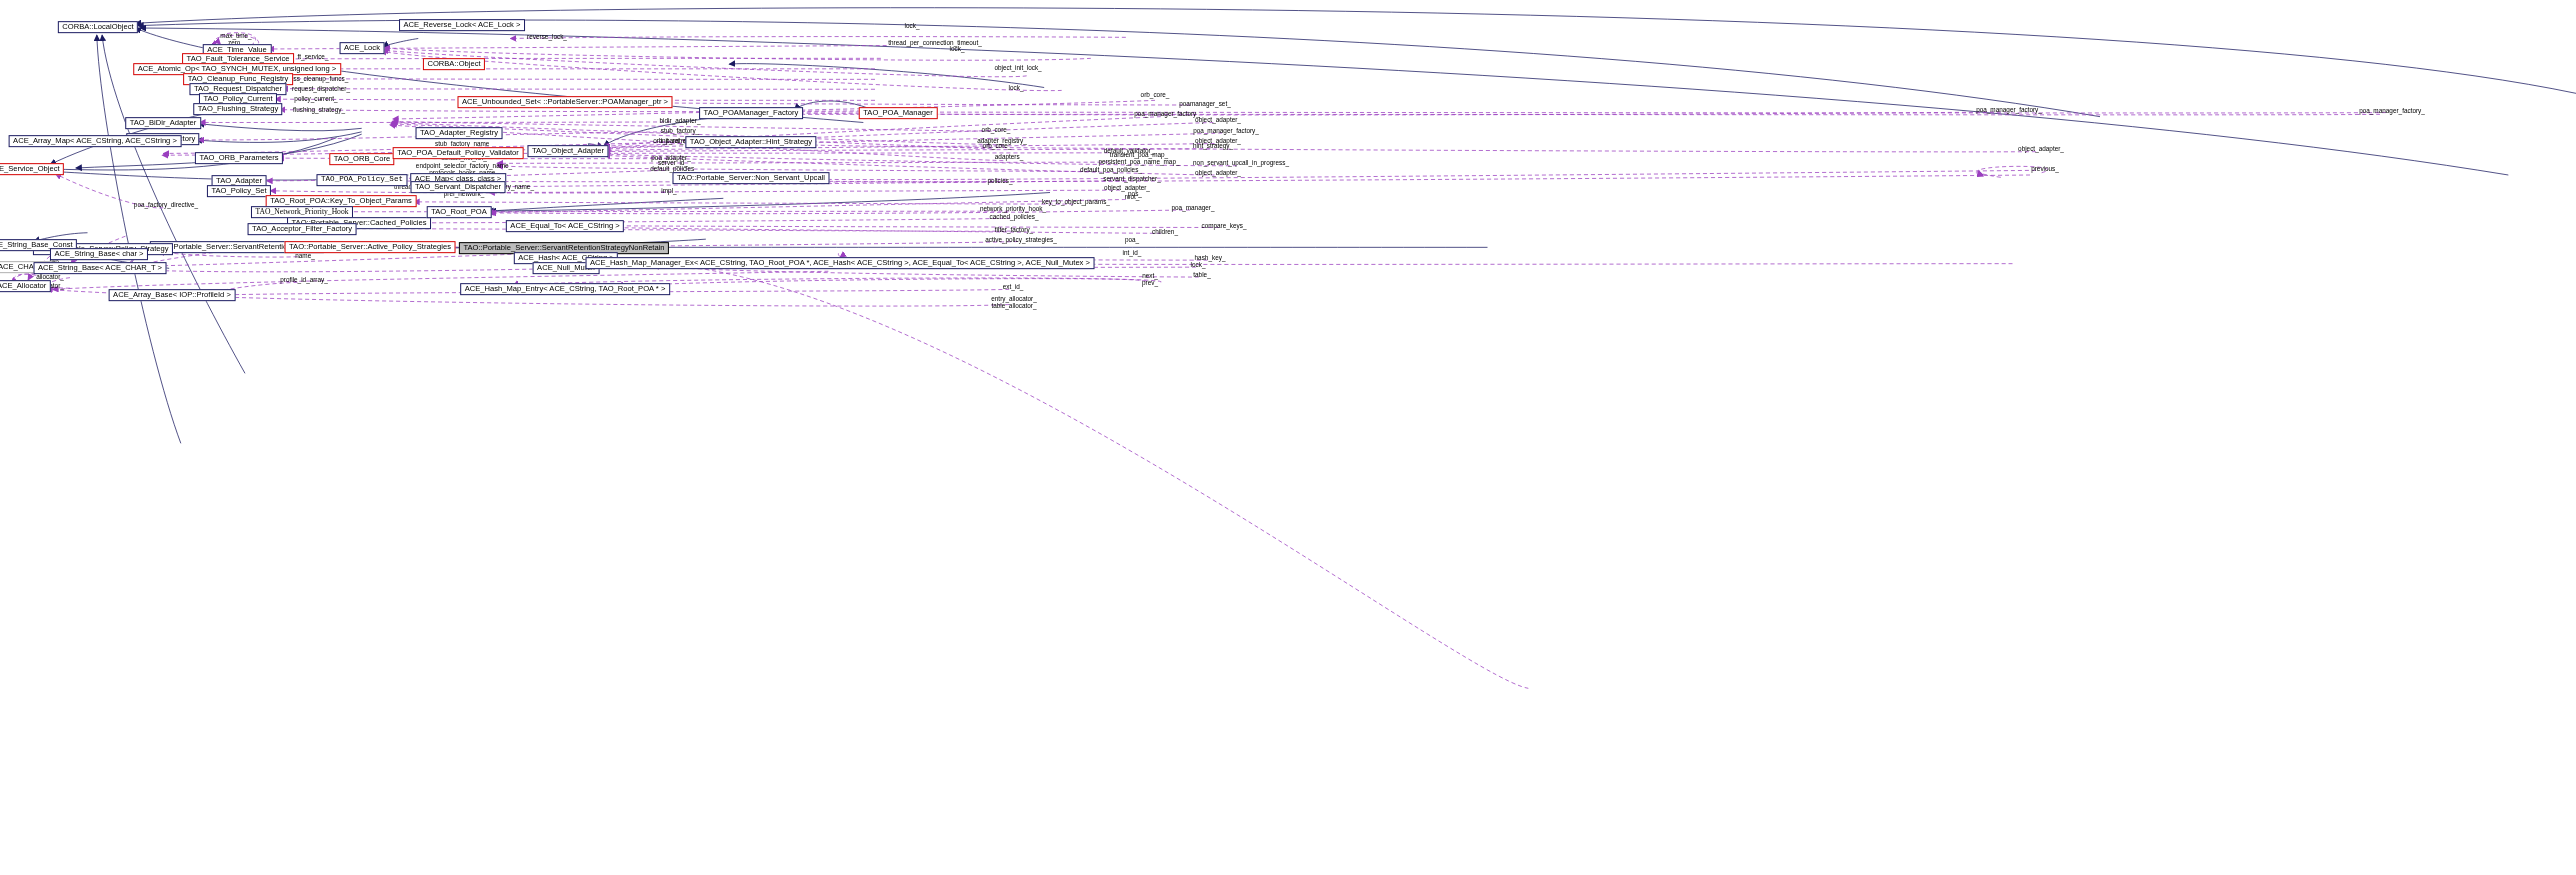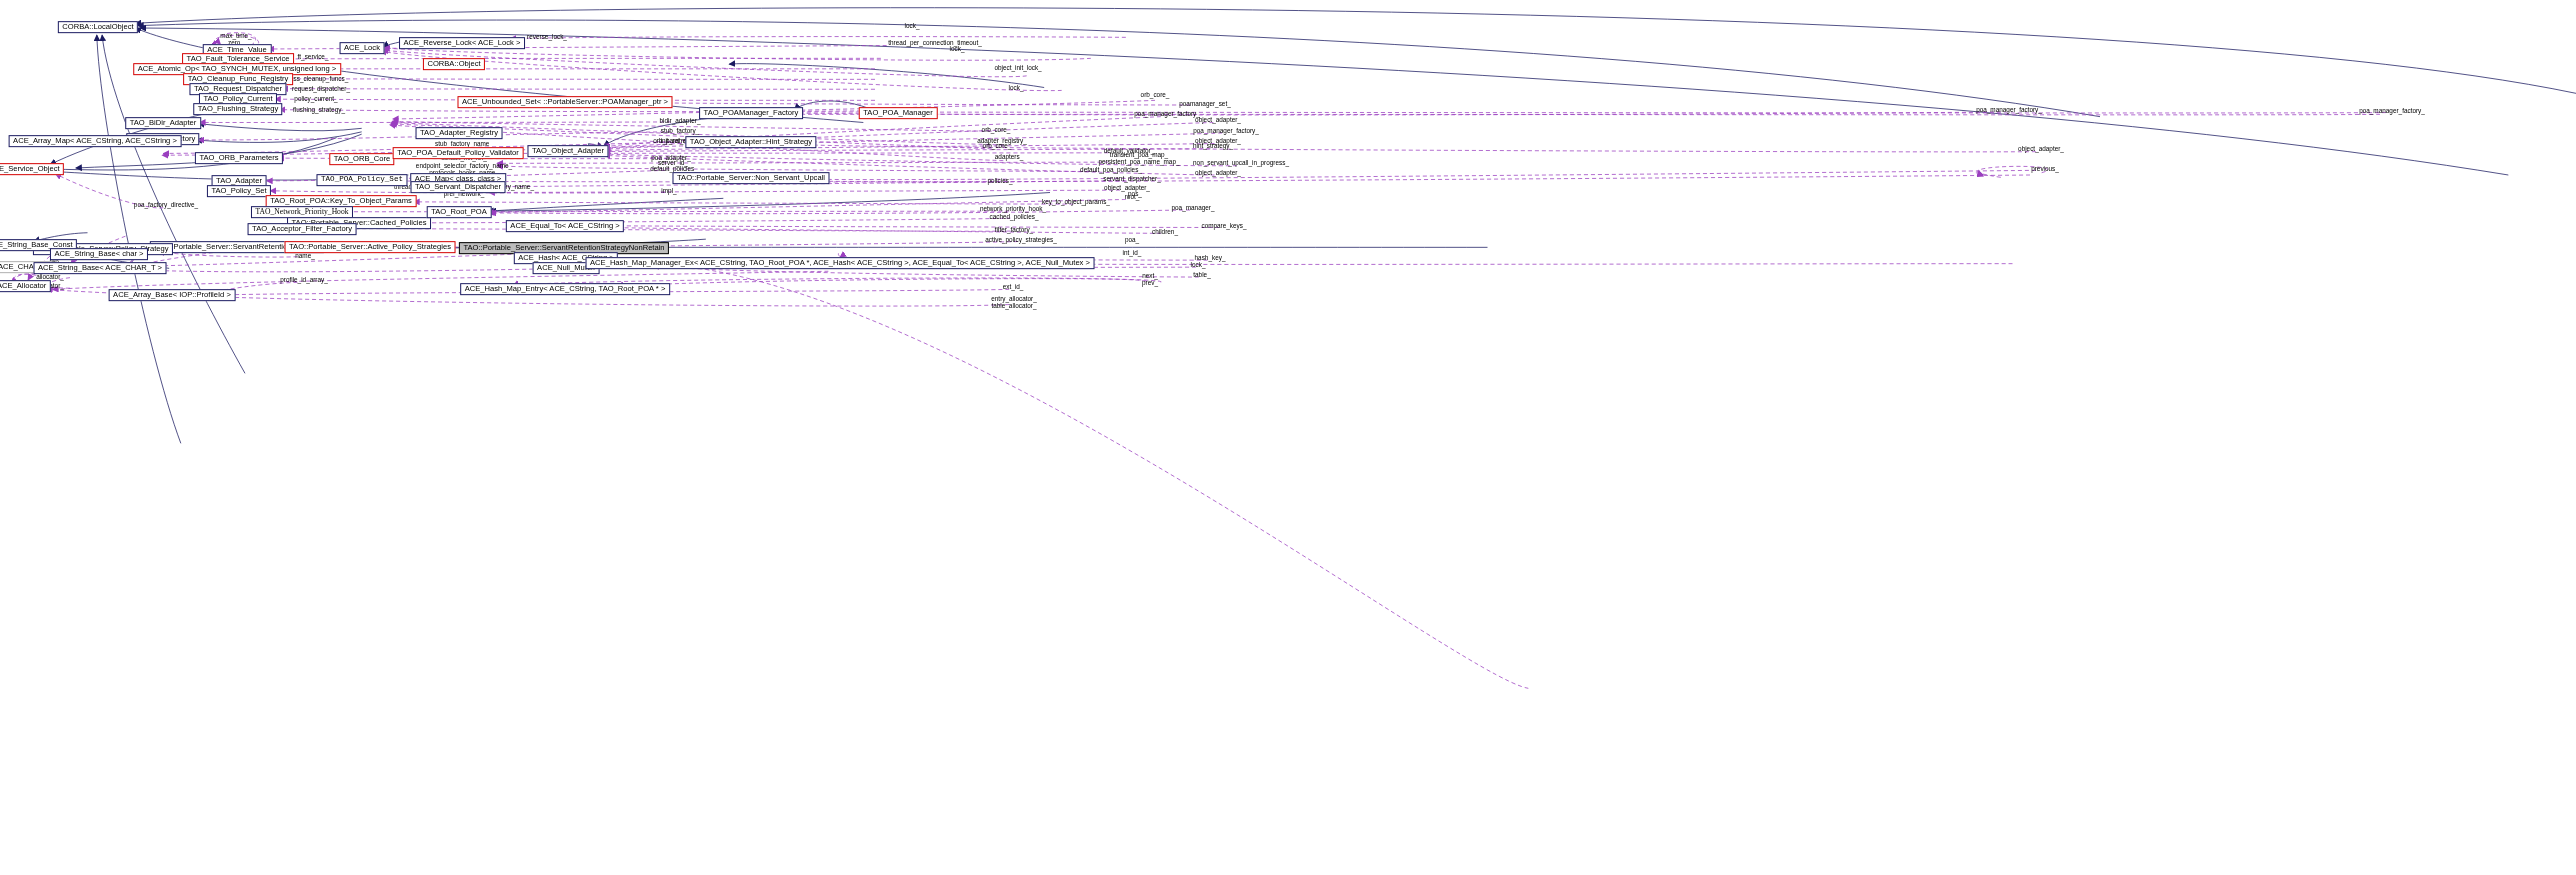--- a/index.html
+++ b/index.html
@@ -183,21 +183,21 @@
       <div class="node" style="left: 238px; top: 99px; min-width: 65px;">TAO_Policy_Current</div>
       <div class="node" style="left: 238px; top: 109px; min-width: 75px;">TAO_Flushing_Strategy</div>
       <div class="node" style="left: 163px; top: 123px; min-width: 65px;">TAO_BiDir_Adapter</div>
       <div class="node" style="left: 163px; top: 139px; min-width: 62px;">TAO_Stub_Factory</div>
       <div class="node" style="left: 95px; top: 141px; min-width: 128px;">ACE_Array_Map&lt; ACE_CString, ACE_CString &gt;</div>
       <div class="node" style="left: 239px; top: 158px; min-width: 71px;">TAO_ORB_Parameters</div>
       <div class="node" style="left: 239px; top: 181px; min-width: 48px;">TAO_Adapter</div>
       <div class="node" style="left: 239px; top: 191px; min-width: 54px;">TAO_Policy_Set</div>
       <div class="node red" style="left: 24px; top: 169px; min-width: 47px;">ACE_Service_Object</div>
       <div class="node" style="left: 362px; top: 48px; min-width: 36px;">ACE_Lock</div>
-      <div class="node" style="left: 462px; top: 43px; min-width: 88px;">ACE_Reverse_Lock&lt; ACE_Lock &gt;</div>
+      <div class="node" style="left: 462px; top: 25px; min-width: 88px;">ACE_Reverse_Lock&lt; ACE_Lock &gt;</div>
       <div class="node red" style="left: 454px; top: 64px; min-width: 51px;">CORBA::Object</div>
       <div class="node red" style="left: 362px; top: 120px; min-width: 53px; margin-top: 39px;">TAO_ORB_Core</div>
       <div class="node" style="left: 459px; top: 133px; min-width: 72px;">TAO_Adapter_Registry</div>
       <div class="node red" style="left: 458px; top: 153px; min-width: 99px;">TAO_POA_Default_Policy_Validator</div>
       <div class="node" style="left: 458px; top: 179px; min-width: 73px;">ACE_Map&lt; class, class &gt;</div>
       <div class="node" style="left: 458px; top: 187px; min-width: 78px;">TAO_Servant_Dispatcher</div>
       <div class="node" style="left: 362px; top: 180px; min-width: 68px; font-family: Liberation Mono, monospace;">TAO_POA_Policy_Set</div>
       <div class="node red" style="left: 341px; top: 201px; min-width: 111px;">TAO_Root_POA::Key_To_Object_Params</div>
       <div class="node" style="left: 302px; top: 212px; min-width: 83px; font-family: Liberation Serif, serif;">TAO_Network_Priority_Hook</div>
       <div class="node" style="left: 359px; top: 223px; min-width: 107px;">TAO::Portable_Server::Cached_Policies</div>

